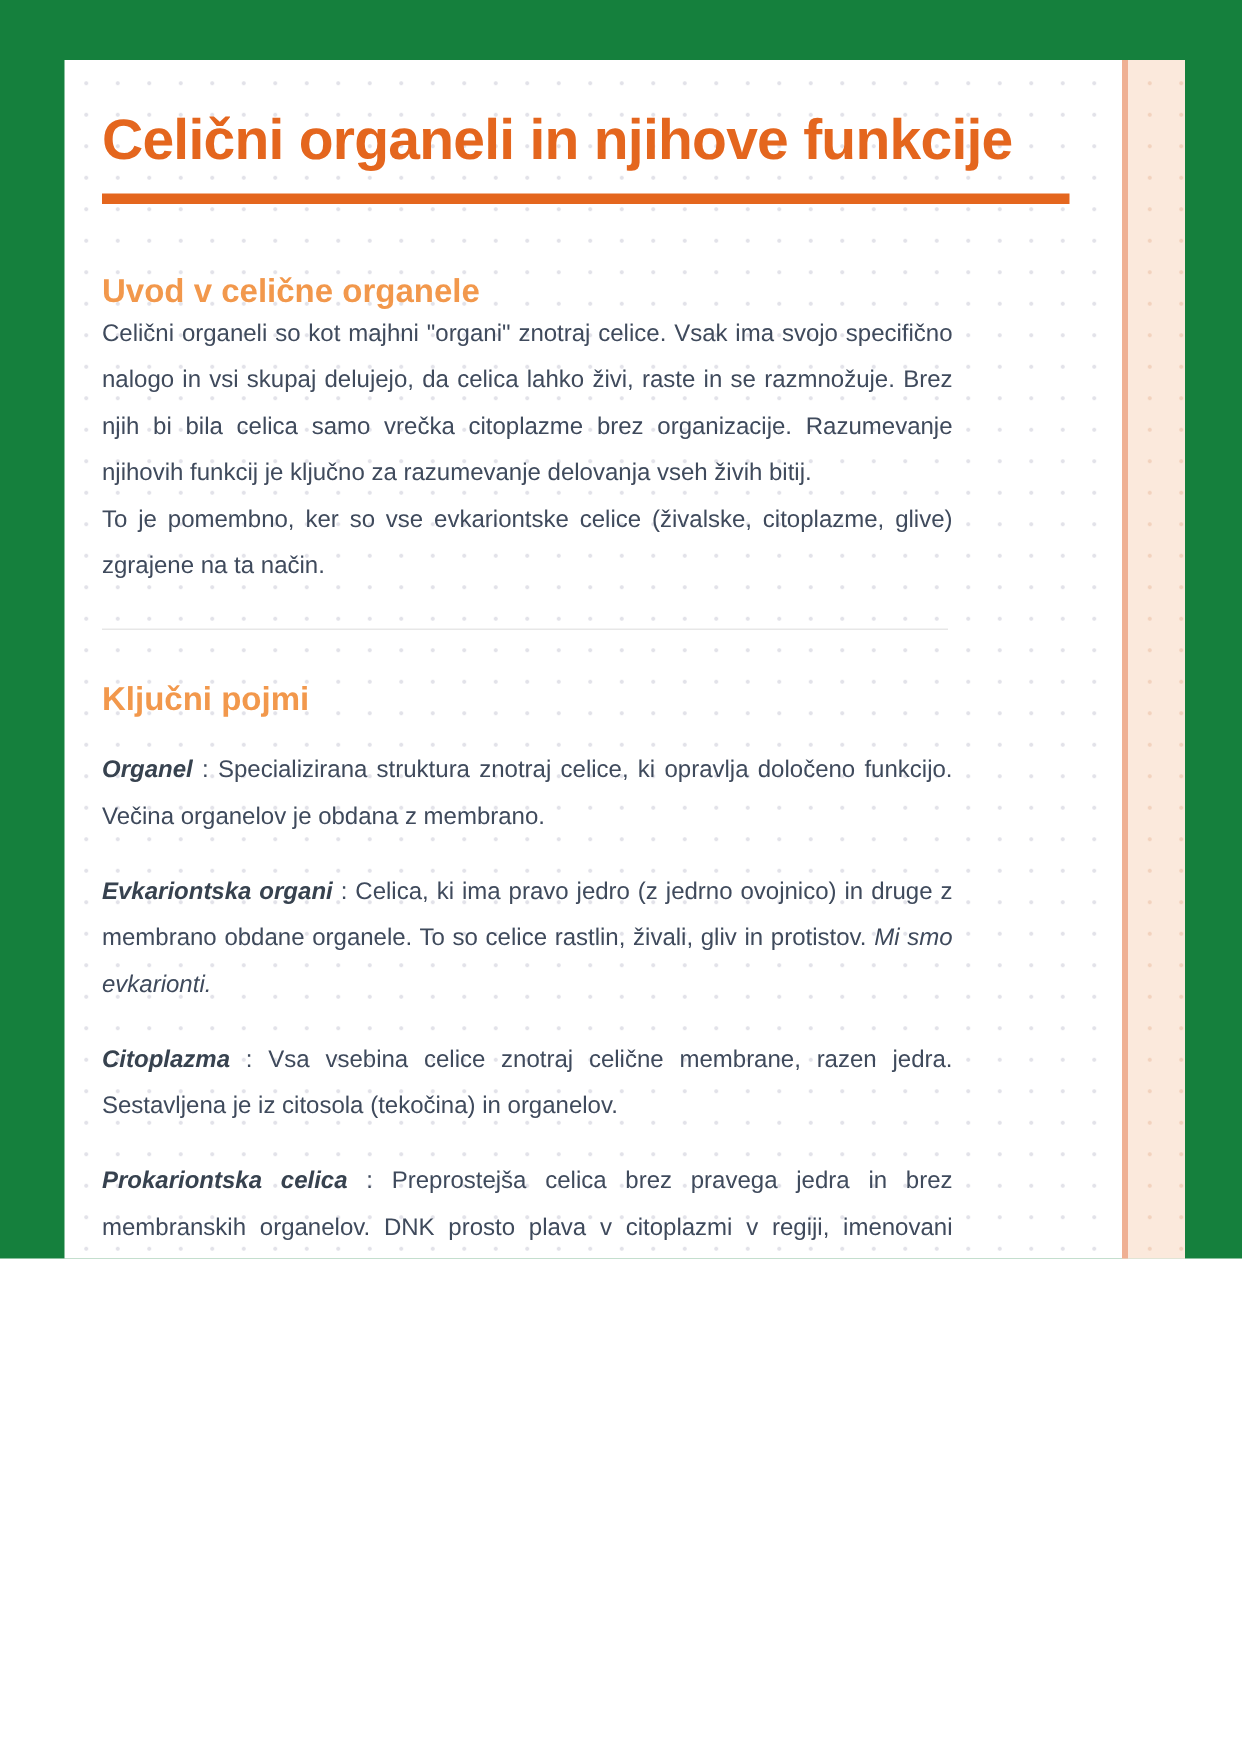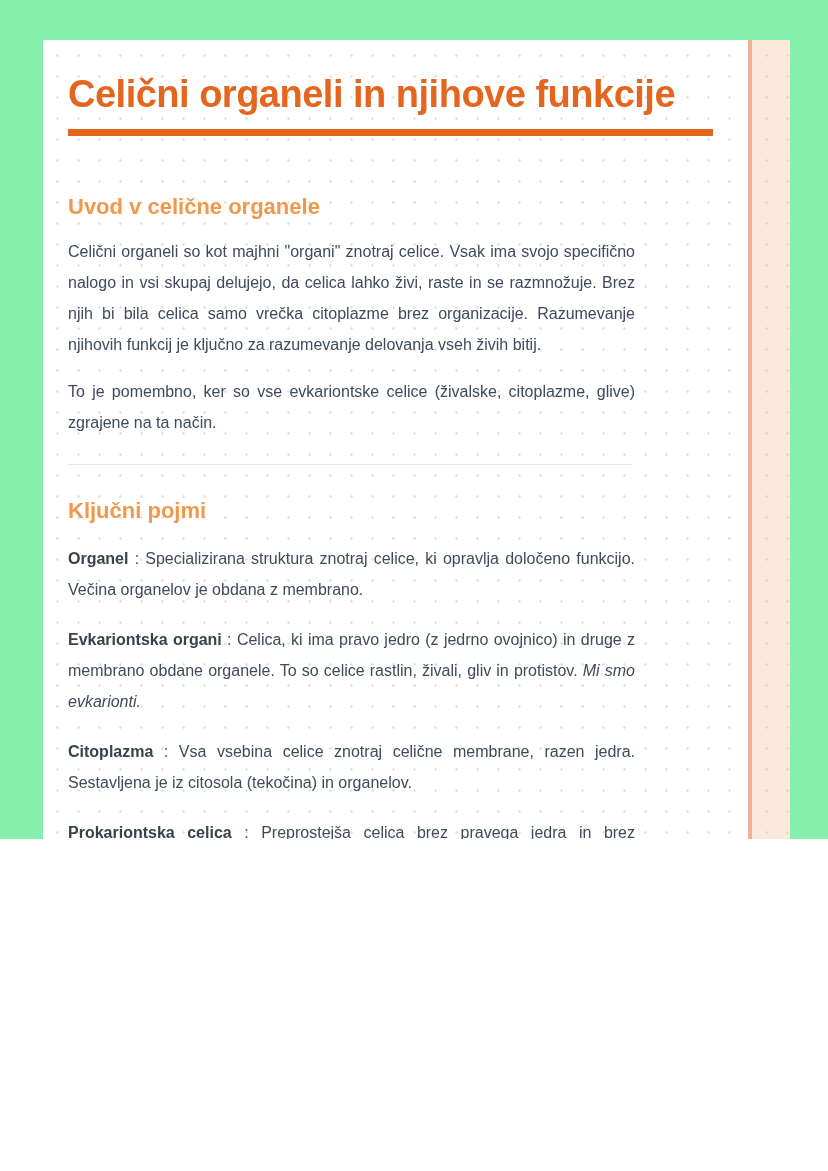--- a/index.html
+++ b/index.html
@@ -1,18 +1,18 @@
 <!DOCTYPE html>
 <html><head>
 <meta charset="utf-8">
 <style>
   * { margin:0; padding:0; box-sizing:border-box; }
   html,body { width:828px; height:1171px; background:#ffffff;
     font-family:"Liberation Sans","DejaVu Sans",sans-serif; }
-  .canvas { position:relative; width:828px; height:839px; background:#86efac; overflow:hidden; }
+  .canvas { position:relative; width:828px; height:839px; background:#15803d; overflow:hidden; }
 
   
   .page {
     position:absolute; left:43px; top:40px; width:747px; height:1091px;
     background-color:#ffffff;
     background-image:radial-gradient(circle, #e2e2e9 1.1px, rgba(255,255,255,0) 1.5px);
     background-size:21px 21px; background-position:4px 5px;
   }
   
   .stripe {
@@ -25,30 +25,30 @@
 
   .content { position:absolute; left:25px; top:32px; width:645px; }
 
   .doc-title {
     color:#e4661e; font-size:38px; font-weight:bold; line-height:44px;
     letter-spacing:-0.5px;
   }
   .title-rule { margin-top:13px; height:7px; background:#e4661e; border:none; }
 
   h2.section-heading {
-    color:#f2984c; font-size:22px; font-weight:bold; line-height:26px; margin-top:58px;
+    color:#f2984c; font-size:22px; font-weight:bold; line-height:26px; margin-top:45px;
   }
   h2.after-divider { margin-top:33px; }
 
   p.body-text {
-    width:567px; margin-top:16px; color:#3f4a5c; font-size:16px; line-height:31px;
+    width:567px; color:#3f4a5c; font-size:16px; line-height:31px;
     text-align:justify;
   }
   p.def { margin-top:19px; }
-  p.def b { font-weight:bold; color:#37424f; }
+  p.def b { font-weight:bold; color:#37424f;font-style:italic; }
   p.def i { font-style:italic; }
 
   .divider { width:564px; border:none; border-top:1px solid #e7e7e7; margin-top:26px; }
 
   .stray { margin-top:24px; color:#3f4a5c; font-size:16px; line-height:20px; text-align:left; }
 
   .footer {
     position:absolute; left:0; top:1055px; width:730px;
     text-align:right; color:#b9bdc6; font-size:10px; z-index:3;
   }

